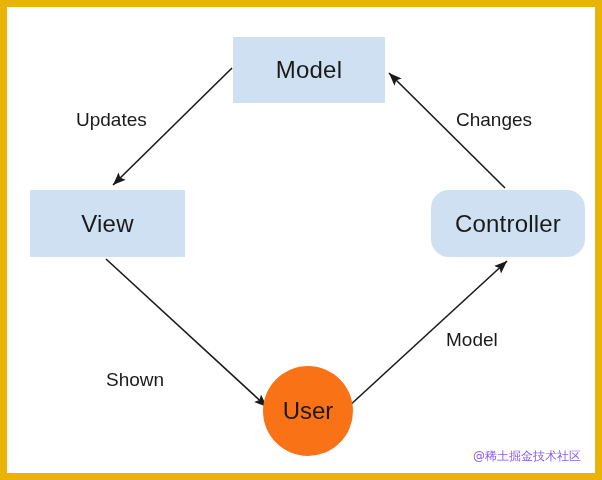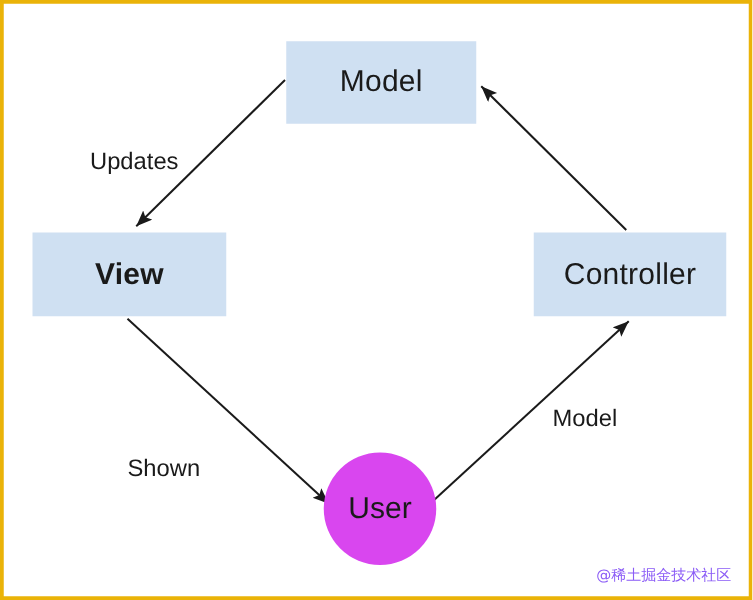--- a/index.html
+++ b/index.html
@@ -8,21 +8,21 @@
     background: #ffffff;
   }
   body {
     font-family: "Liberation Sans", sans-serif;
   }
   #canvas {
     position: relative;
     width: 602px;
     height: 480px;
     background: #ffffff;
-    border: 3px solid #eab308;
+    border: 7px solid #eab308;
     box-sizing: border-box;
     overflow: hidden;
   }
   #diagram-svg {
     position: absolute;
     left: 0;
     top: 0;
     width: 602px;
     height: 480px;
   }
@@ -32,42 +32,42 @@
     display: flex;
     align-items: center;
     justify-content: center;
     color: #1a1a1a;
     font-size: 24px;
     font-family: "Liberation Sans", sans-serif;
     letter-spacing: 0.2px;
   }
   .node-circle {
     position: absolute;
-    background: #d946ef;
+    background: #f97316;
     border-radius: 50%;
     display: flex;
     align-items: center;
     justify-content: center;
     color: #1a1a1a;
     font-size: 24px;
     font-family: "Liberation Sans", sans-serif;
   }
   #node-model  { left: 226px; top: 30px;  width: 152px; height: 66px; }
-  #node-view   { left: 23px;  top: 183px; width: 155px; height: 67px; font-weight: bold; }
-  #node-controller { left: 424px; top: 183px; width: 154px; height: 67px; }
+  #node-view   { left: 23px;  top: 183px; width: 155px; height: 67px; }
+  #node-controller { left: 424px; top: 183px; width: 154px; height: 67px; border-radius: 18px; }
   #node-user   { left: 256px; top: 359px; width: 90px;  height: 90px; }
 
   .edge-label {
     position: absolute;
     color: #1a1a1a;
     font-size: 19px;
     font-family: "Liberation Sans", sans-serif;
     white-space: nowrap;
   }
-  #label-updates { left: 69px;  top: 116px; text-align: right; }
+  #label-updates { left: 69px;  top: 102px; text-align: right; }
   #label-changes { left: 449px; top: 102px; }
   #label-shown   { left: 99px;  top: 322px; margin-top: 40px; }
   #label-uses    { left: 439px; top: 322px; }
 
   #watermark {
     position: absolute;
     right: 14px;
     bottom: 8px;
     color: #8b5cf6;
     font-size: 12px;
@@ -107,18 +107,19 @@
 
   <div class="node-box" id="node-controller">
     <span>Controller</span>
   </div>
 
   <div class="node-circle" id="node-user">
     <span>User</span>
   </div>
 
   <div class="edge-label" id="label-updates">Updates</div>
+  <div class="edge-label" id="label-changes">Changes</div>
   <div class="edge-label" id="label-shown">Shown</div>
   <div class="edge-label" id="label-uses">Model</div>
 
   <div id="watermark">@稀土掘金技术社区</div>
 
 </div>
 
 </body></html>

